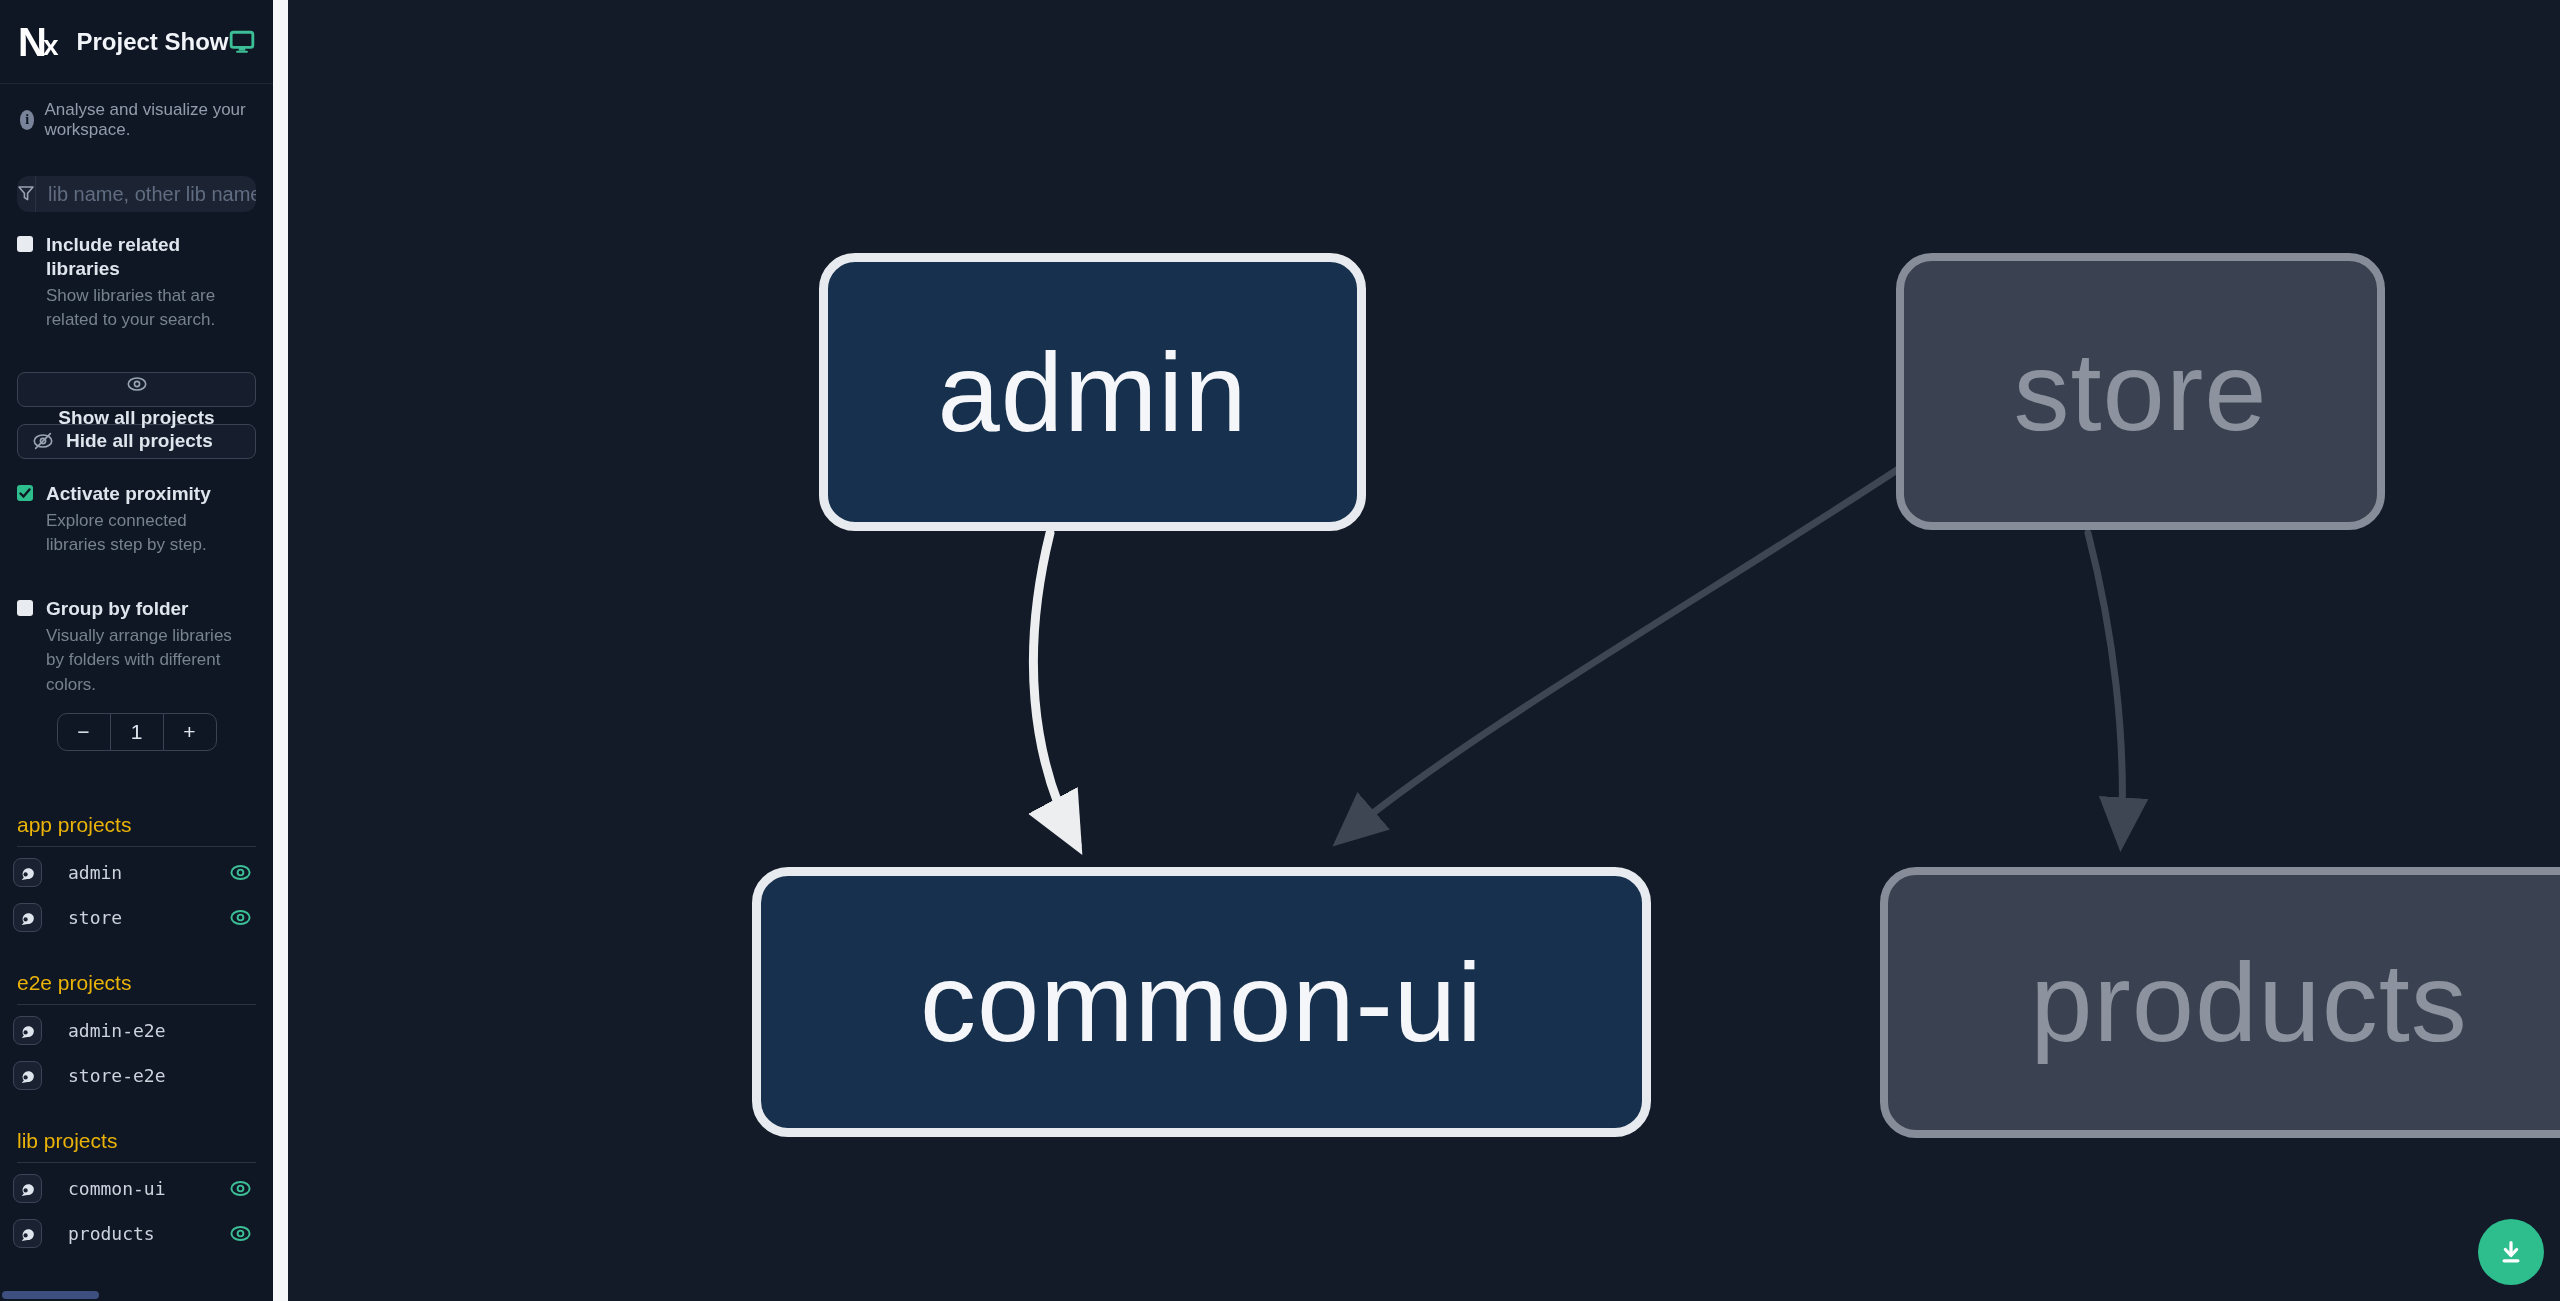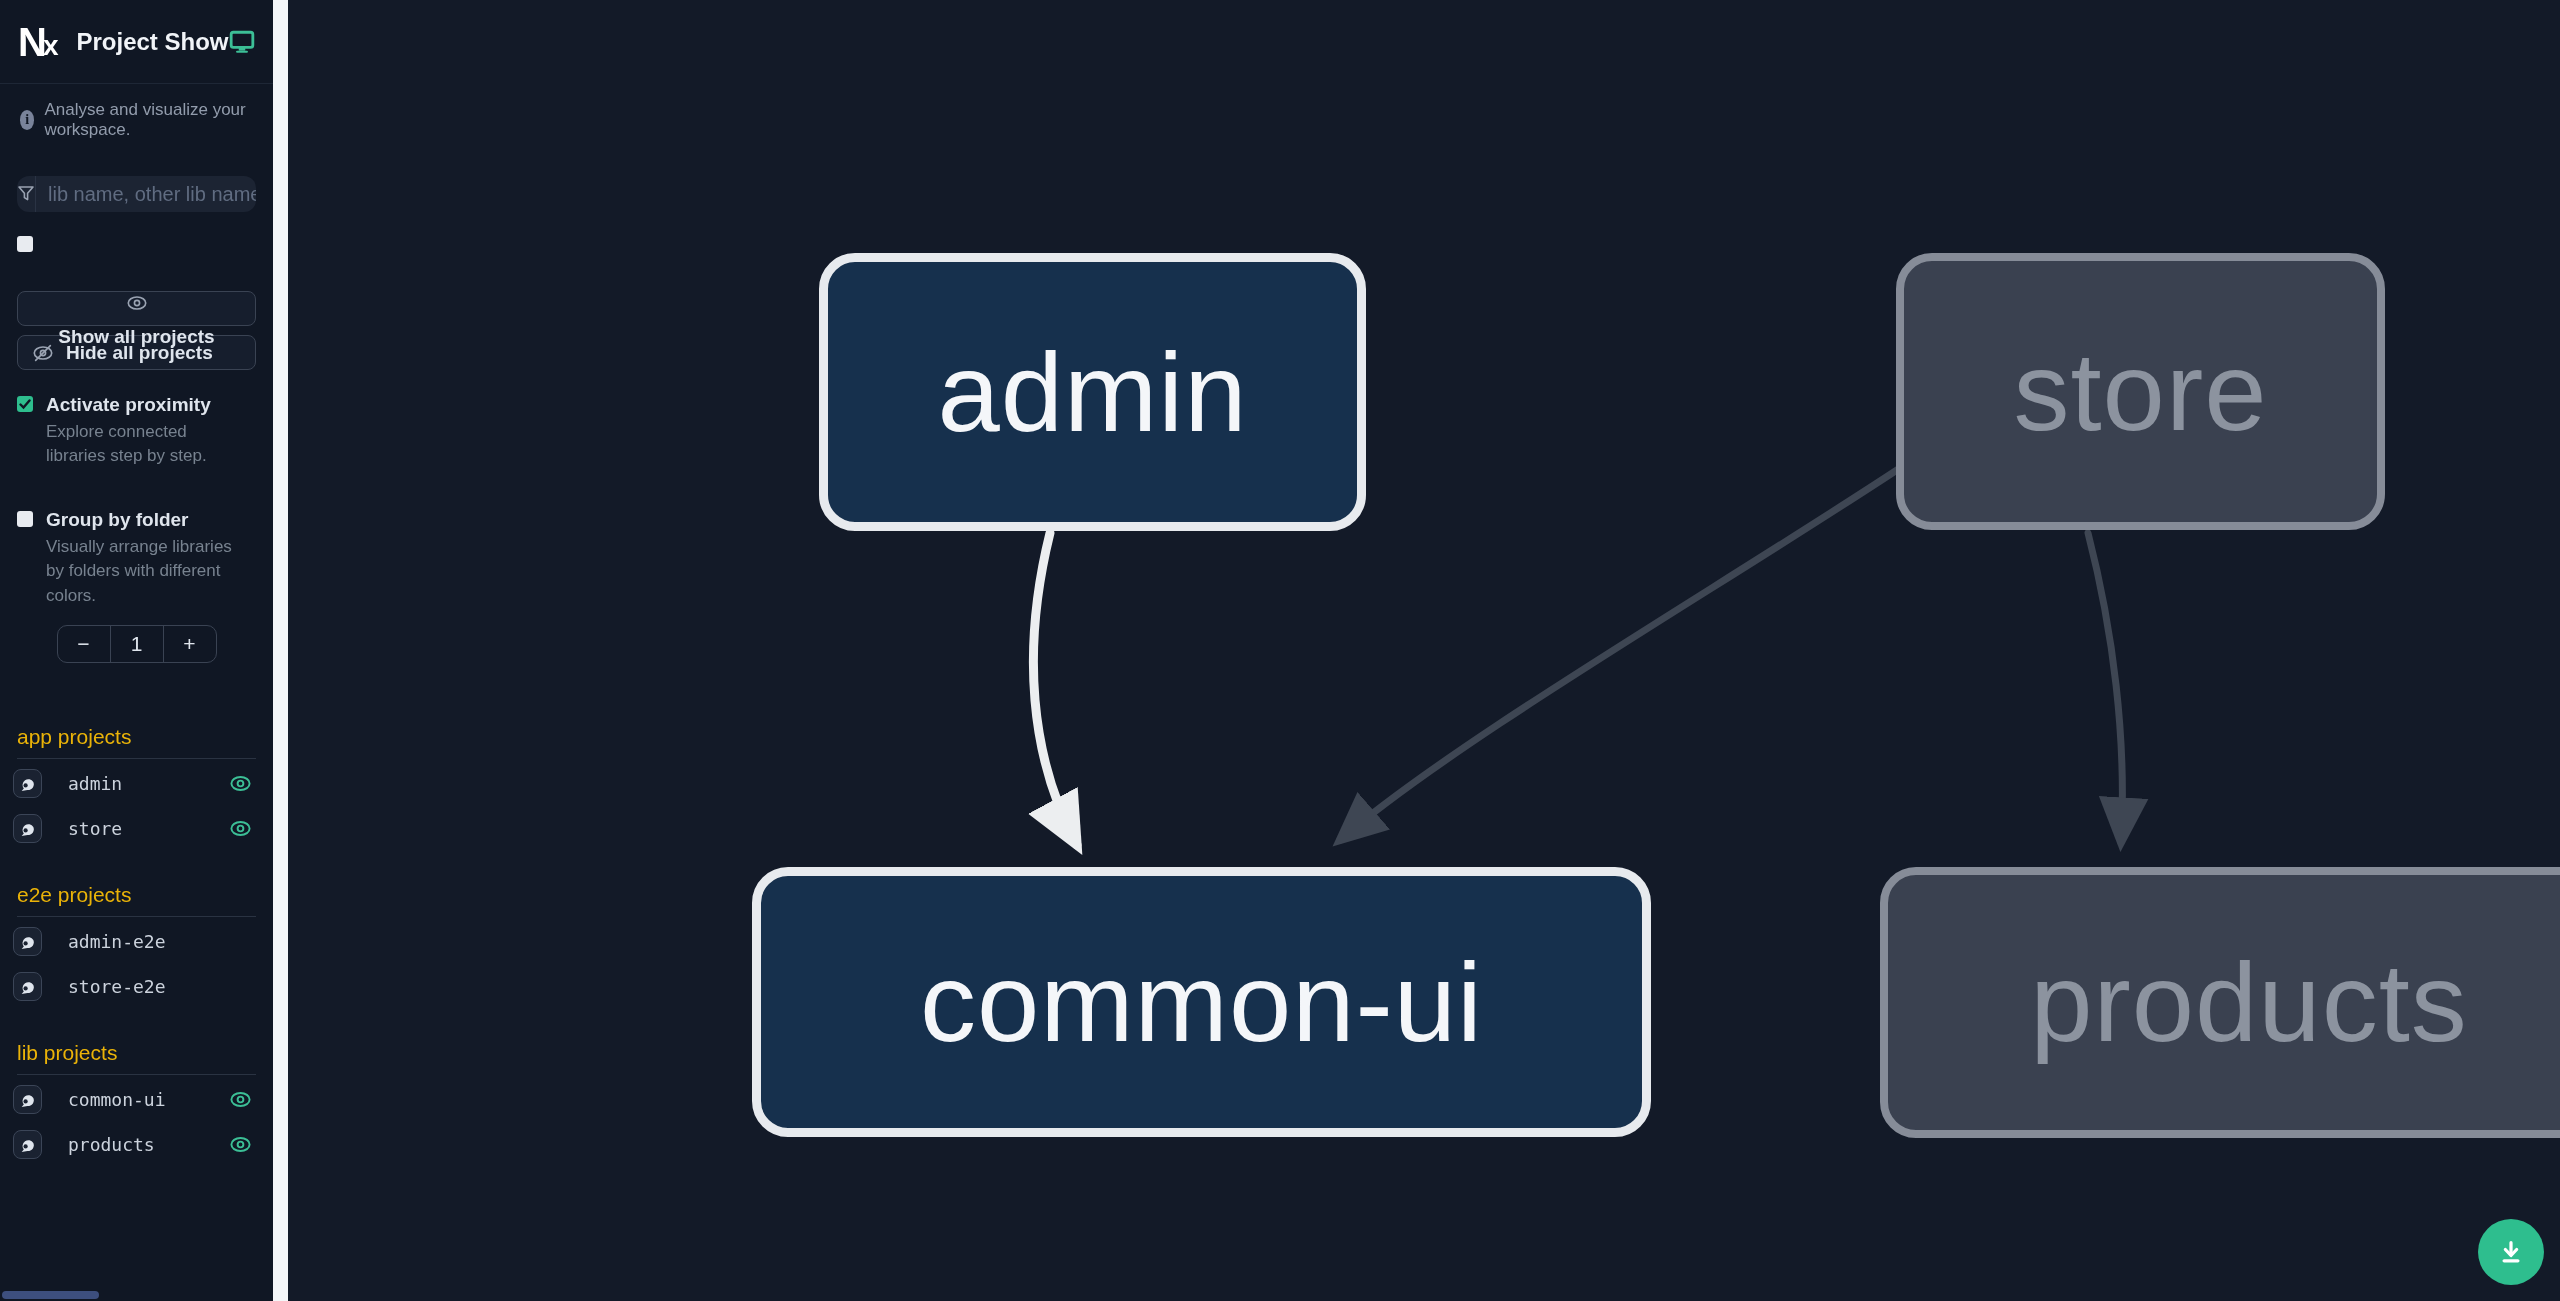--- a/index.html
+++ b/index.html
@@ -136,31 +136,35 @@
       </div>
       <input type="text" placeholder="lib name, other lib name" style="">
     </div>
 
     <label class="opt" style="margin-top:21px;">
       <span class="box">
         <svg viewBox="0 0 12 12">
             <path d="M1.5 6.5 L4.5 9.5 L10.5 2.5" fill="none" stroke="#101724" stroke-width="2.4" stroke-linecap="round"></path>
           </svg>
       </span>
+      <span>
+        <span class="lbl">Include related libraries</span>
+        <div class="dsc">Show libraries that are related to your search.</div>
+      </span>
     </label>
 
     <button class="sb-btn" style="margin-top:39px;flex-direction:column;">
       <svg viewBox="0 0 24 24">
         <ellipse cx="12" cy="12" rx="9.5" ry="6.5" fill="none" stroke="#9aa3b2" stroke-width="1.8"></ellipse>
         <circle cx="12" cy="12" r="2.8" fill="none" stroke="#9aa3b2" stroke-width="1.8"></circle>
       </svg>
       <span>Show all projects</span>
     </button>
 
-    <button class="sb-btn" style="margin-top:9px;">
+    <button class="sb-btn" style="margin-top:17px;">
       <svg viewBox="0 0 24 24">
         <ellipse cx="12" cy="12" rx="9.5" ry="6.5" fill="none" stroke="#9aa3b2" stroke-width="1.8"></ellipse>
         <circle cx="12" cy="12" r="2.8" fill="none" stroke="#9aa3b2" stroke-width="1.8"></circle>
         <line x1="4" y1="20" x2="20" y2="4" stroke="#9aa3b2" stroke-width="1.8" stroke-linecap="round"></line>
       </svg>
       <span>Hide all projects</span>
     </button>
 
     <label class="opt checked" style="margin-top:23px;">
       <span class="box">

